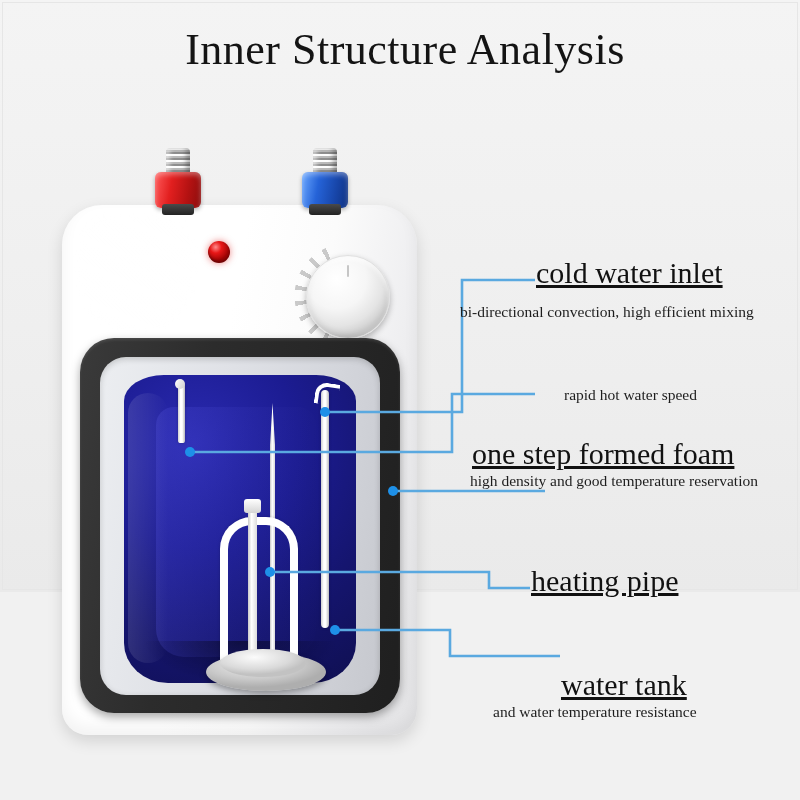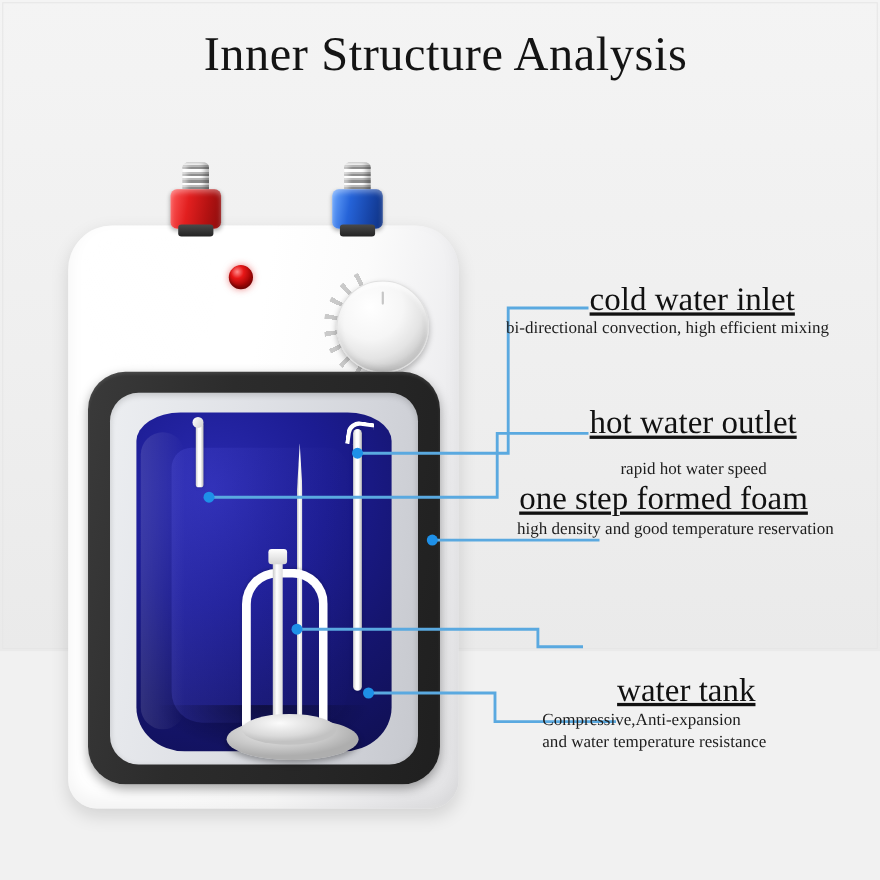--- a/index.html
+++ b/index.html
@@ -208,28 +208,28 @@
   .lbl{position:absolute;}
   .lbl .head{
     font-family:"Liberation Serif", serif;
     font-size:30px;color:#111;white-space:nowrap;line-height:1.05;text-decoration:underline;
   }
   .lbl .sub{
     font-family:"Liberation Serif", serif;
     font-size:15.5px;color:#1d1d1d;white-space:nowrap;line-height:1.22;
   }
   .lbl.c-cold{left:536px;top:257px;}
-  .lbl.c-cold .sub{margin-left:-76px;margin-top:1px;}
+  .lbl.c-cold .sub{margin-left:-76px;margin-top:14px;}
   .lbl.c-hot{left:536px;top:369px;}
   .lbl.c-hot .sub{margin-left:28px;margin-top:17px;}
   .lbl.c-foam{left:472px;top:438px;}
   .lbl.c-foam .sub{margin-left:-2px;margin-top:2px;}
   .lbl.c-heat{left:531px;top:565px;}
   .lbl.c-heat .sub{margin-left:-62px;margin-top:1px;}
-  .lbl.c-tank{left:561px;top:612px;}
+  .lbl.c-tank{left:561px;top:669px;}
   .lbl.c-tank .sub{margin-left:-68px;margin-top:2px;}
 </style>
 </head>
 <body>
 
 <div id="stage">
 
   <div class="title">Inner Structure Analysis</div>
 
   <div class="heater">
@@ -297,31 +297,30 @@
       <circle cx="335" cy="630" r="5"></circle>
     </g>
   </svg>
 
   <div class="lbl c-cold">
     <div class="head">cold water inlet</div>
     <div class="sub">bi-directional convection, high efficient mixing</div>
   </div>
 
   <div class="lbl c-hot">
-    <div class="head">hot water outlet</div>
     <div class="sub">rapid hot water speed</div>
   </div>
 
   <div class="lbl c-foam">
     <div class="head">one step formed foam</div>
     <div class="sub">high density and good temperature  reservation</div>
   </div>
 
   <div class="lbl c-heat">
+    <div class="head">heating pipe</div>
   </div>
 
   <div class="lbl c-tank">
     <div class="head">water tank</div>
-    <div class="sub">Compressive,Anti-expansion</div>
     <div class="sub">and water temperature resistance</div>
   </div>
 
 </div>
 
 </body></html>

